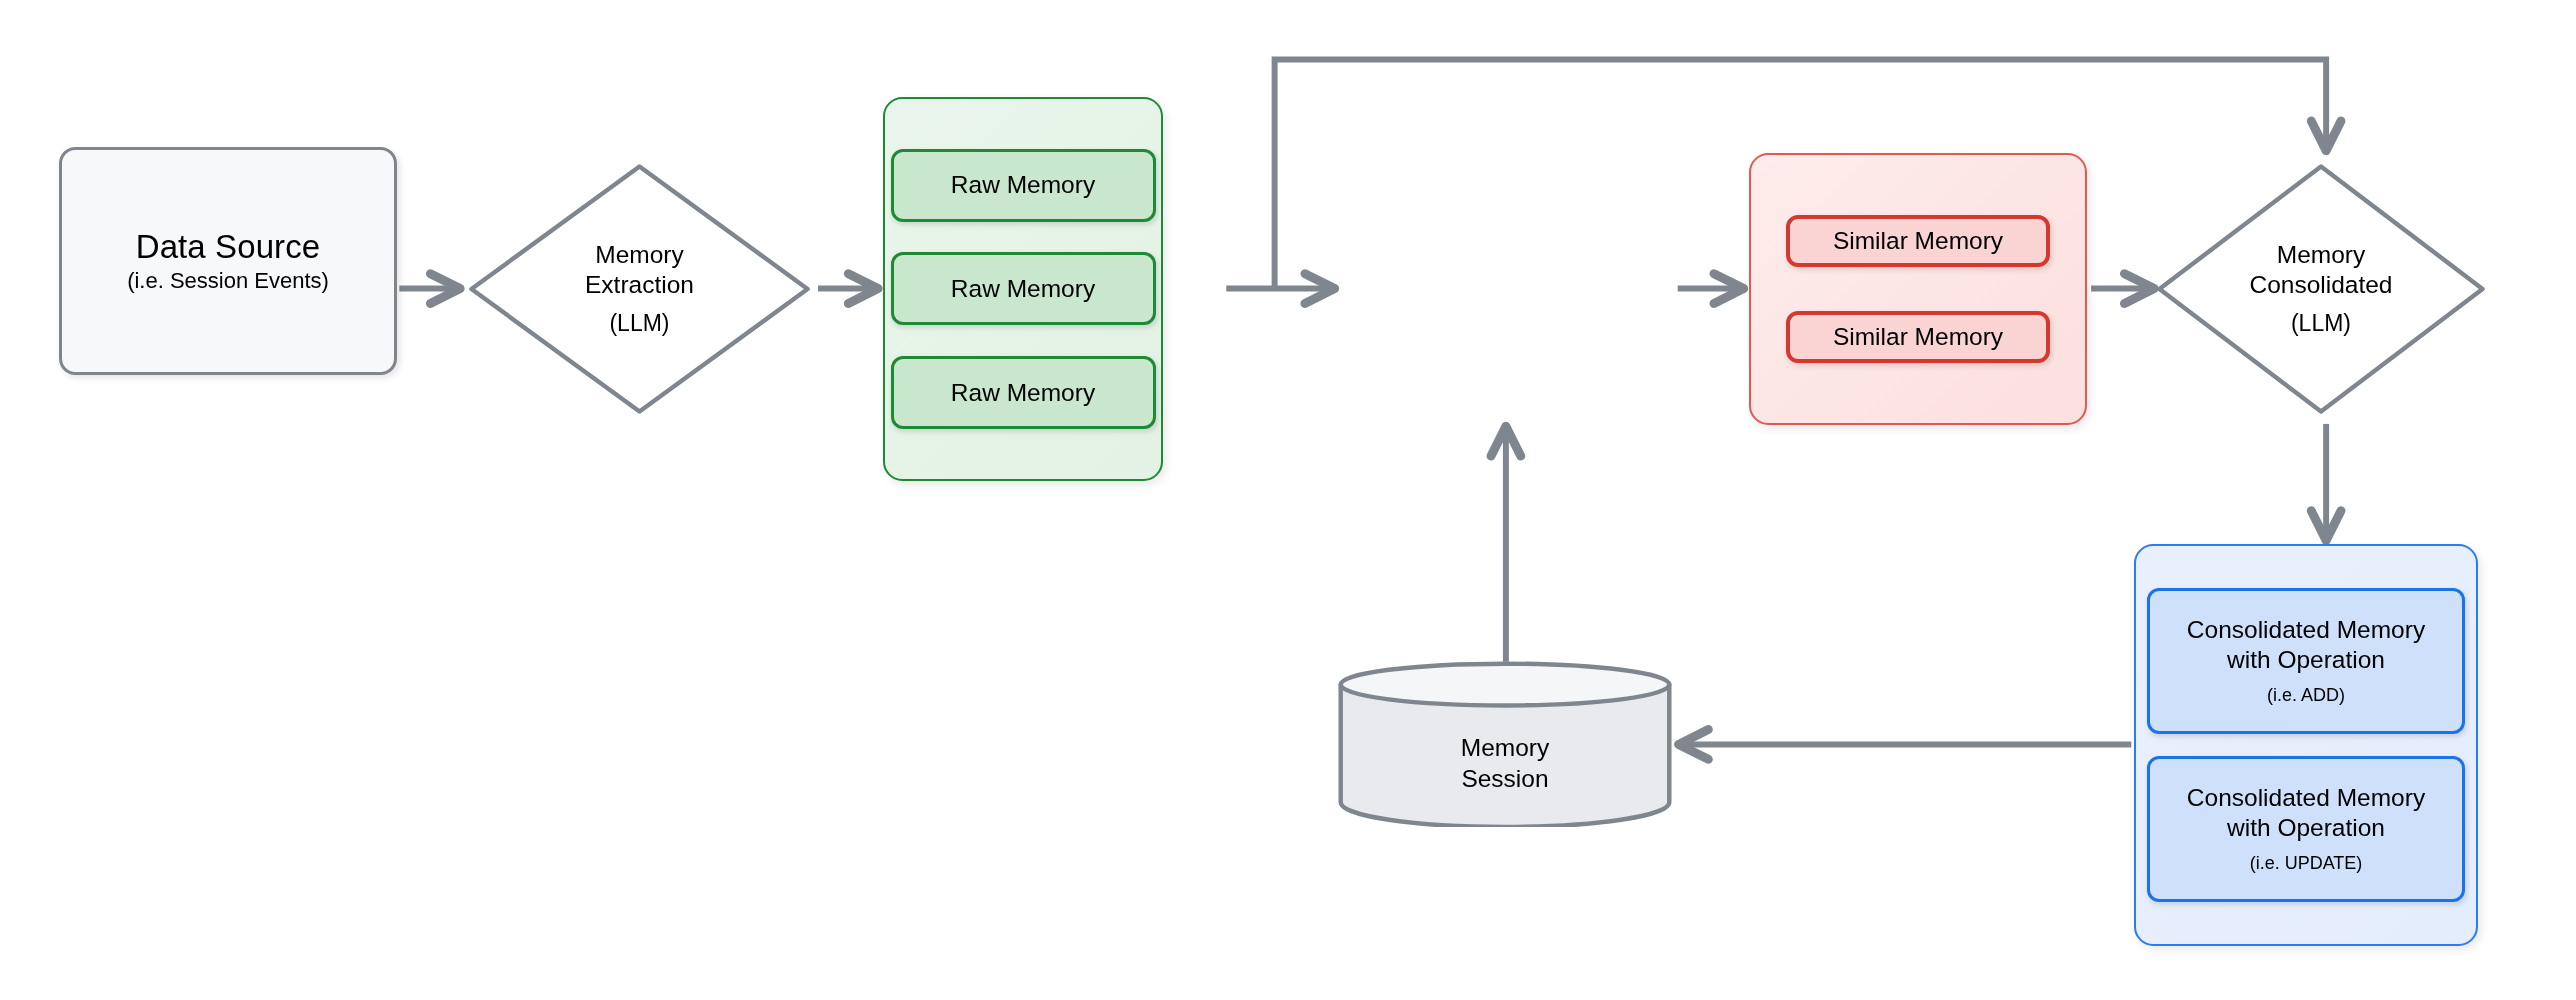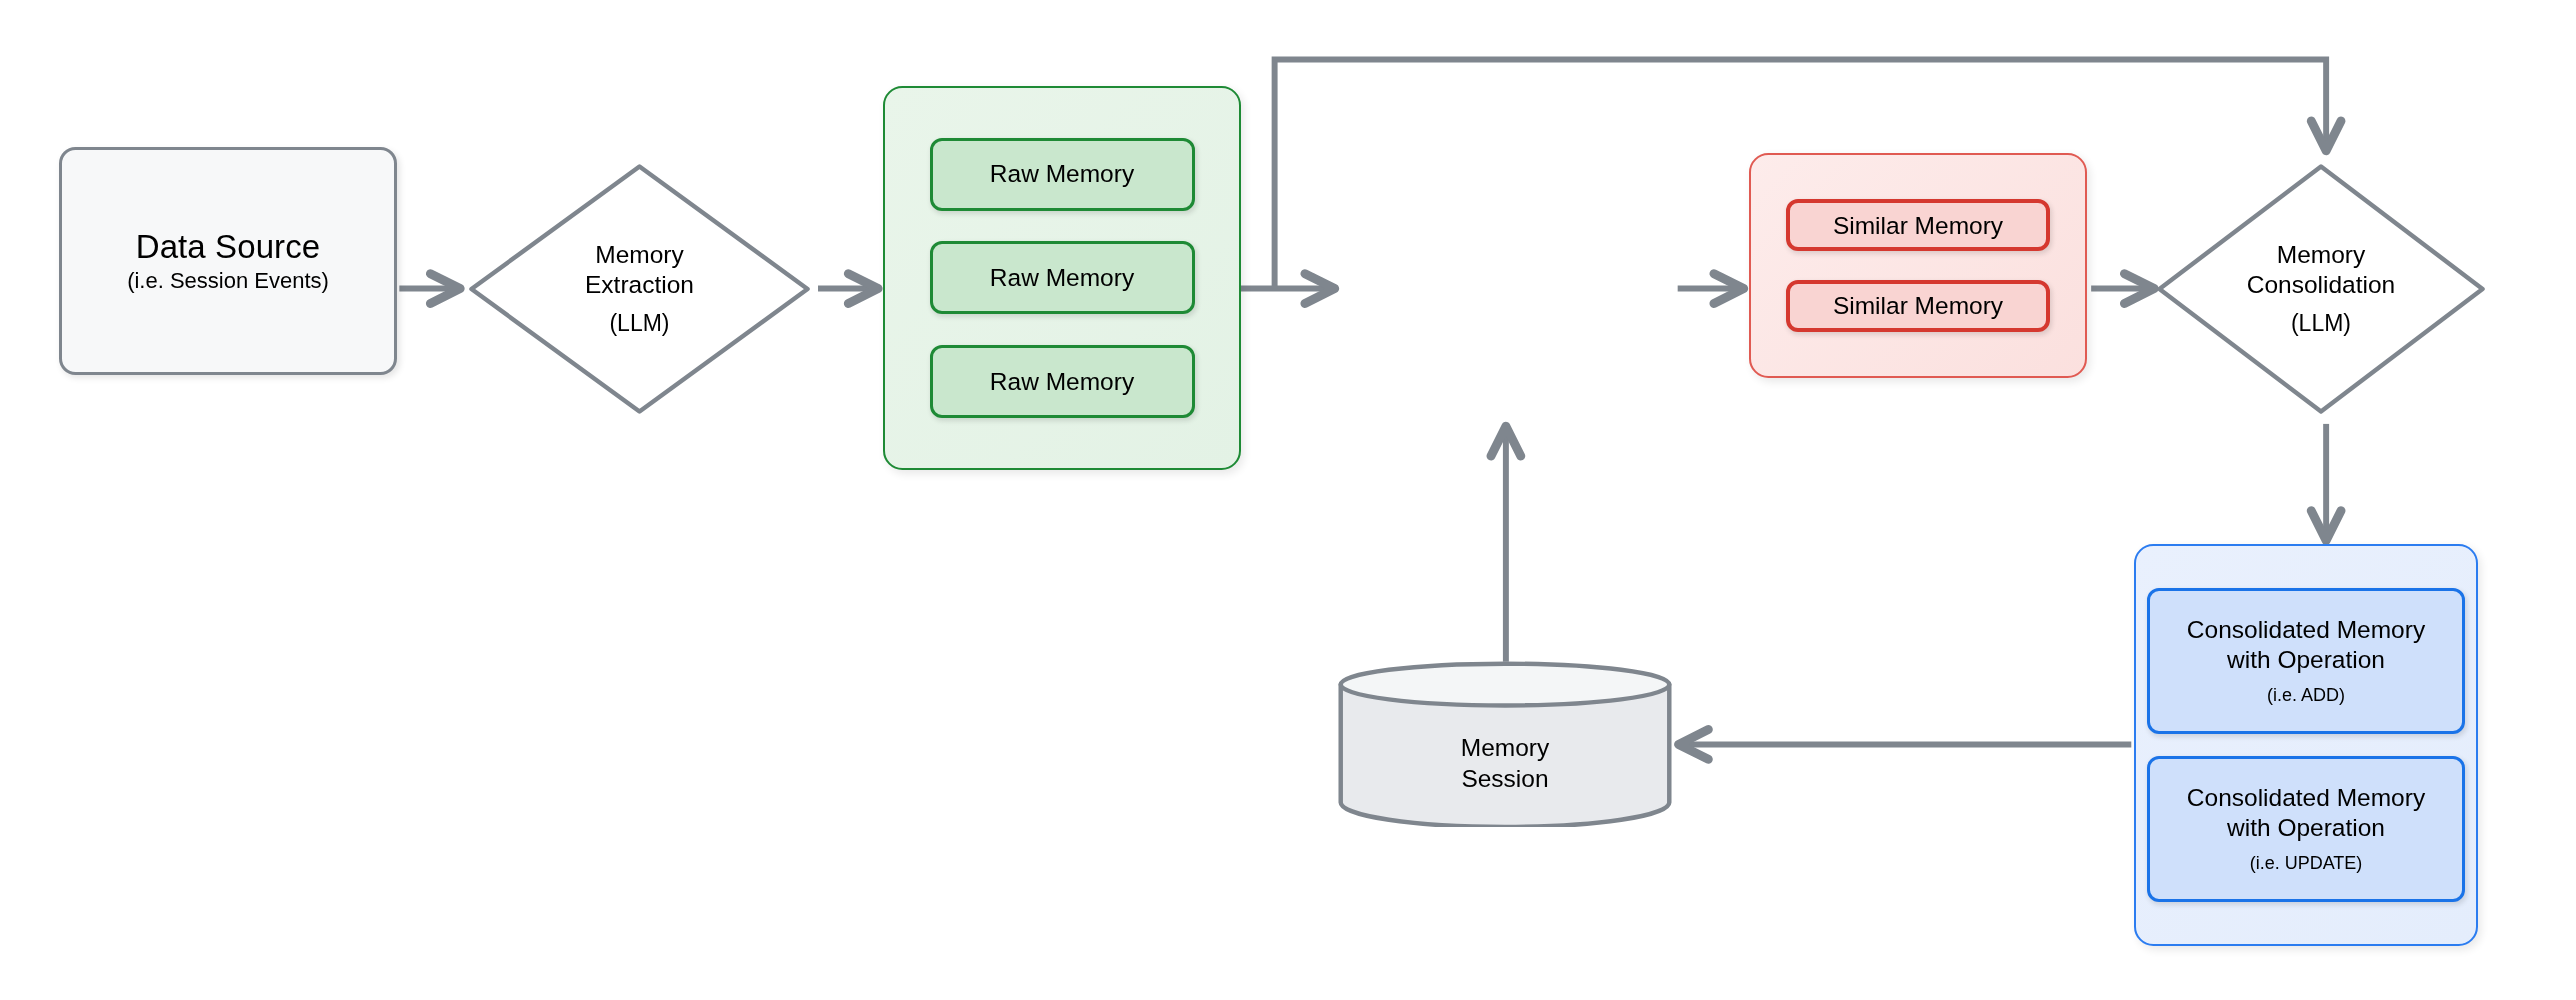--- a/index.html
+++ b/index.html
@@ -209,49 +209,49 @@
     <svg class="diamond-shape" viewBox="0 0 464 342" preserveAspectRatio="none">
       <path d="M 232 6 L 458 171 L 232 336 L 6 171 Z" fill="#ffffff" stroke="#7f868e" stroke-width="6" stroke-linejoin="round"></path>
     </svg>
     <div class="diamond-label">
       <div class="dia-title">Memory</div>
       <div class="dia-title">Extraction</div>
       <div class="dia-sub">(LLM)</div>
     </div>
   </div>
 
-  <div class="group green" style="left:883px; top:86px; width:358px; height:384px; padding:19.3px 0;">
+  <div class="group green" style="left:883px; top:97px; width:280px; height:384px; padding:19.3px 0;">
     <div class="chip green" style="width:265px; height:73px;">
       <div class="chip-title">Raw Memory</div>
     </div>
     <div class="chip green" style="width:265px; height:73px;">
       <div class="chip-title">Raw Memory</div>
     </div>
     <div class="chip green" style="width:265px; height:73px;">
       <div class="chip-title">Raw Memory</div>
     </div>
   </div>
 
 
-  <div class="group red" style="left:1749px; top:153px; width:338px; height:225px; padding:16.4px 0;">
+  <div class="group red" style="left:1749px; top:153px; width:338px; height:272px; padding:16.4px 0;">
     <div class="chip red" style="width:264px; height:52px;">
       <div class="chip-title">Similar Memory</div>
     </div>
     <div class="chip red" style="width:264px; height:52px;">
       <div class="chip-title">Similar Memory</div>
     </div>
   </div>
 
   <div class="diamond-wrap" style="left:2155px; top:162px; width:332px; height:254px;">
     <svg class="diamond-shape" viewBox="0 0 446 342" preserveAspectRatio="none">
       <path d="M 223 6 L 440 171 L 223 336 L 6 171 Z" fill="#ffffff" stroke="#7f868e" stroke-width="6" stroke-linejoin="round"></path>
     </svg>
     <div class="diamond-label">
       <div class="dia-title">Memory</div>
-      <div class="dia-title">Consolidation</div>
+      <div class="dia-title">Consolidated</div>
       <div class="dia-sub">(LLM)</div>
     </div>
   </div>
 
   <div class="group blue" style="left:2134px; top:544px; width:344px; height:402px; padding:19.3px 0;">
     <div class="chip blue" style="width:318px; height:146px;">
       <div class="chip-title">Consolidated Memory</div>
       <div class="chip-title">with Operation</div>
       <div class="chip-sub">(i.e. ADD)</div>
     </div>

